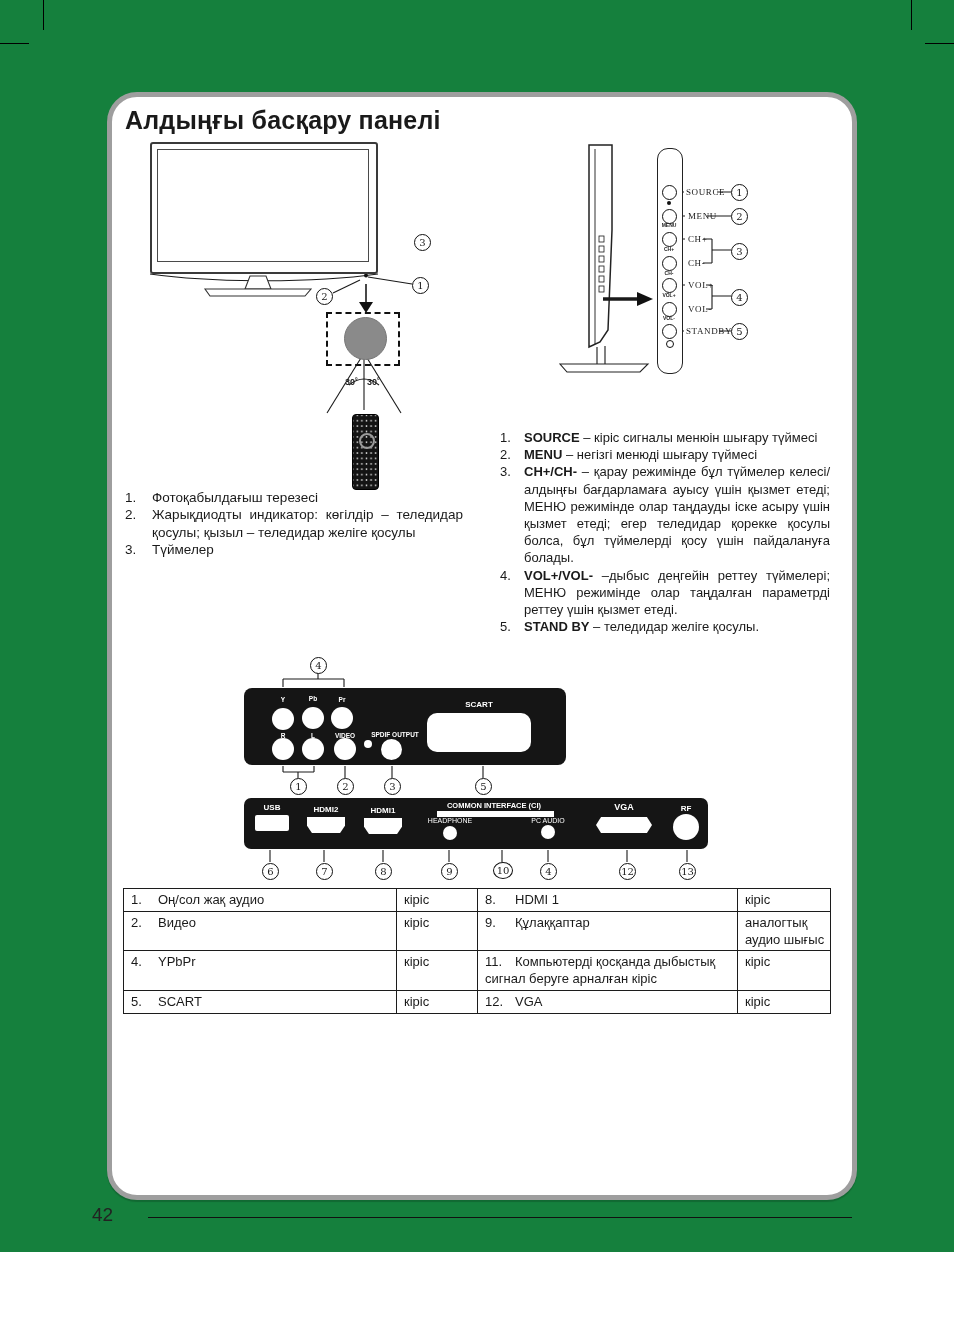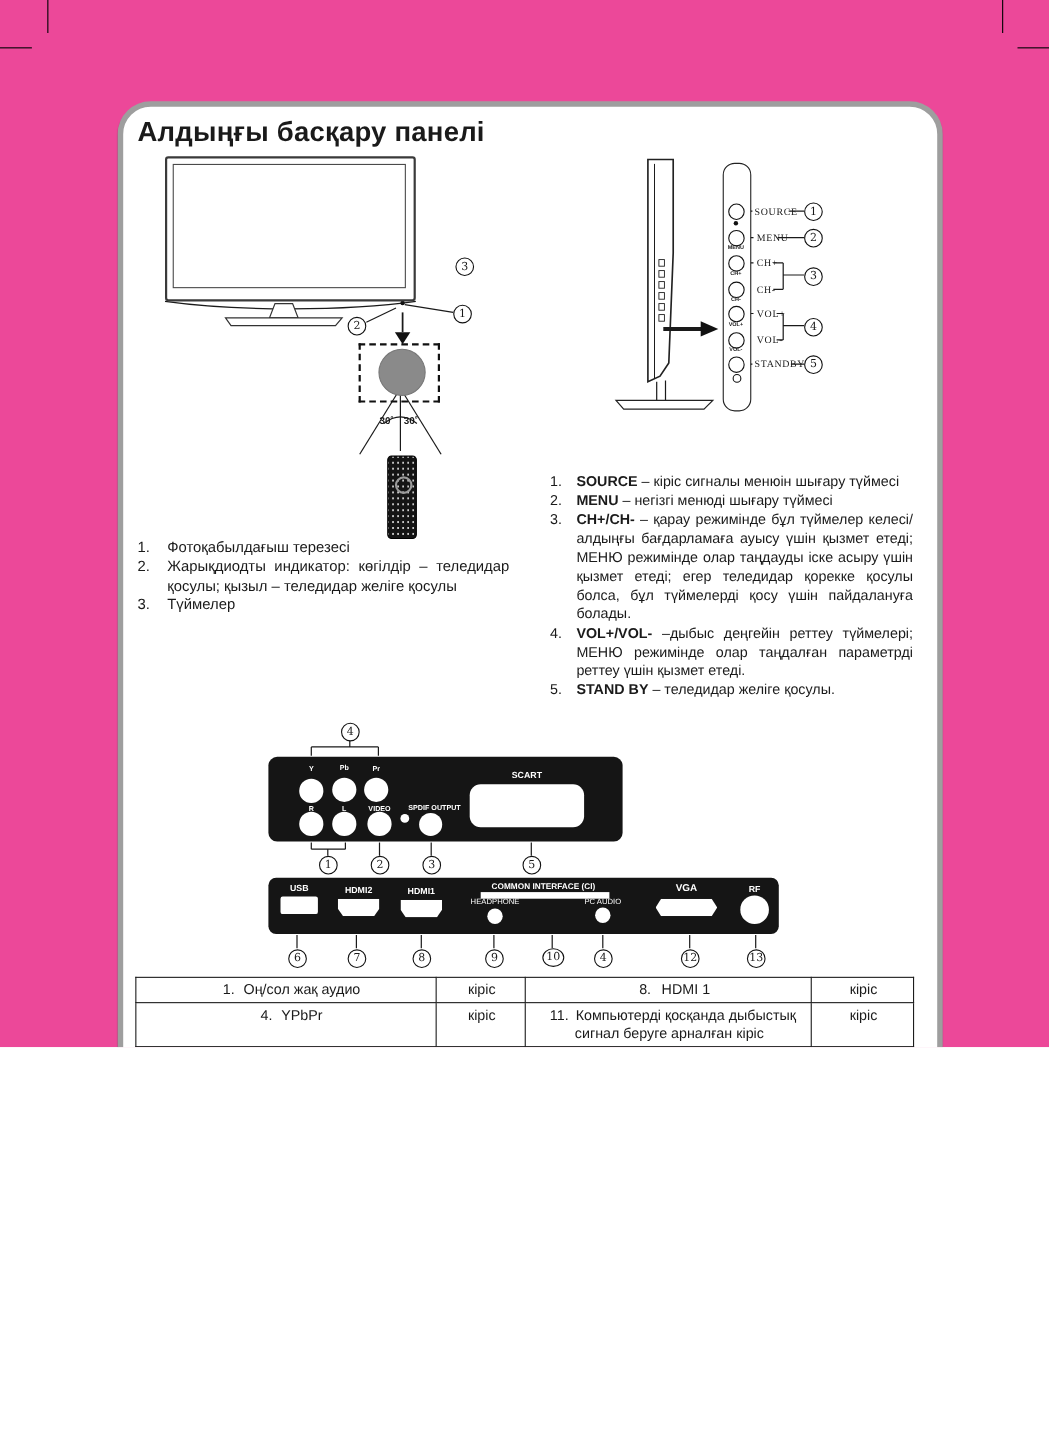--- a/index.html
+++ b/index.html
@@ -1,16 +1,16 @@
 <!DOCTYPE html>
 <html><head>
 <meta charset="utf-8">
 <style>
   html,body{margin:0;padding:0;background:#fff;}
-  .page{position:relative;width:954px;height:952px;background:#ec4899;overflow:hidden;
+  .page{position:relative;width:954px;height:1252px;background:#15803d;overflow:hidden;
         font-family:"Liberation Sans",sans-serif;color:#1a1a1a;}
   .abs{position:absolute;}
   
   .cropv{width:0;height:30px;border-left:1.6px solid #000;}
   .croph{height:0;width:29px;border-top:1.6px solid #000;}
   
   .panel{left:107px;top:92px;width:740px;height:1098px;border:5px solid #9e9e9e;
          border-radius:30px;background:#fff;box-shadow:0 2px 1px rgba(0,0,0,.18);}
   .h1{font-size:25px;font-weight:700;letter-spacing:.2px;white-space:nowrap;}
   
@@ -254,39 +254,51 @@
   </div>
   <div class="abs co" style="left:262px;top:863px;">6</div>
   <div class="abs co" style="left:316px;top:863px;">7</div>
   <div class="abs co" style="left:375px;top:863px;">8</div>
   <div class="abs co" style="left:441px;top:863px;">9</div>
   <div class="abs co wide" style="left:493px;top:862px;">10</div>
   <div class="abs co" style="left:540px;top:863px;">4</div>
   <div class="abs co" style="left:619px;top:863px;">12</div>
   <div class="abs co" style="left:679px;top:863px;">13</div>
 
-  <div class="abs" style="left:123px;top:888px;text-align:center;">
+  <div class="abs" style="left:123px;top:888px;">
     <table class="tbl">
       <colgroup>
           <col style="width:273px">
           <col style="width:81px">
           <col style="width:260px">
           <col style="width:93px">
         </colgroup>
       <tbody id="conn-table-body">
           <tr class="r1">
             <td><span class="num">1.</span>Оң/сол жақ аудио</td>
             <td>кіріс</td>
             <td><span class="num2">8.</span>HDMI 1</td>
             <td>кіріс</td>
           </tr>
+          <tr class="r2">
+            <td><span class="num">2.</span>Видео</td>
+            <td>кіріс</td>
+            <td><span class="num2">9.</span>Құлаққаптар</td>
+            <td>аналогтық аудио шығыс</td>
+          </tr>
           <tr class="r4">
             <td><span class="num">4.</span>YPbPr</td>
             <td>кіріс</td>
             <td><span class="num2">11.</span>Компьютерді қосқанда дыбыстық сигнал беруге арналған кіріс</td>
+            <td>кіріс</td>
+          </tr>
+          <tr class="r5">
+            <td><span class="num">5.</span>SCART</td>
+            <td>кіріс</td>
+            <td><span class="num2">12.</span>VGA</td>
             <td>кіріс</td>
           </tr>
         </tbody>
     </table>
   </div>
 
   <div class="abs footer-num" style="left:92px;top:1204px;">42</div>
   <div class="abs footer-line" style="left:148px;top:1217px;width:704px;"></div>
 </div>
 

